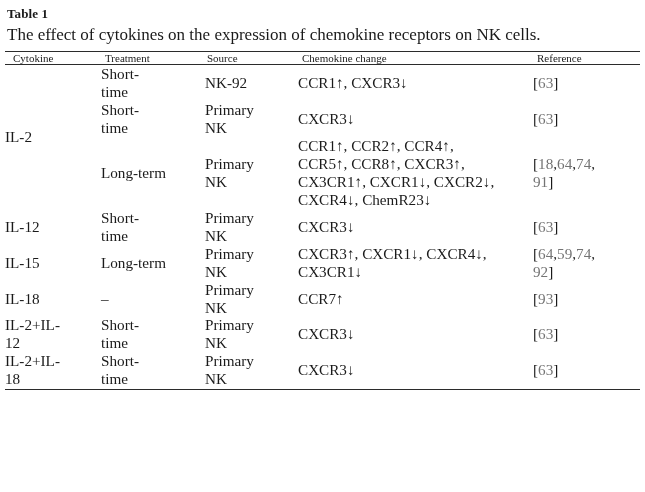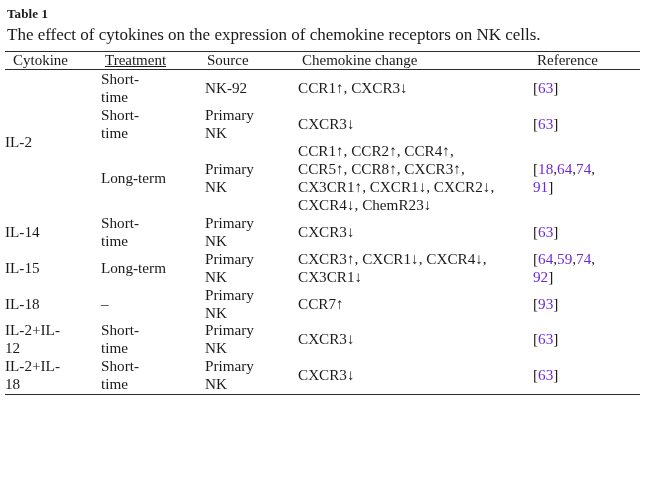--- a/index.html
+++ b/index.html
@@ -65,26 +65,26 @@
   }
 
   col.c-cytokine  { width: 96px; }
   col.c-treat     { width: 104px; }
   col.c-source    { width: 93px; }
   col.c-chem      { width: 235px; }
   col.c-ref       { width: 107px; }
 
   
   thead th {
-    font-size: 15px;
+    font-size: 11px;
     padding: 5px 0 6px 0;
     white-space: nowrap;
   }
   thead th.h-cytokine { padding-left: 8px; }
-  thead th.h-treat    { padding-left: 4px; text-decoration: underline; }
+  thead th.h-treat    { padding-left: 4px; }
   thead th.h-source   { padding-left: 2px; }
   thead th.h-chem     { padding-left: 4px; }
   thead th.h-ref      { padding-left: 4px; margin-top: 28px; }
 
   
   tbody td {
     line-height: 1.18;
     padding-top: 4px;
     padding-bottom: 4px;
   }
@@ -112,21 +112,21 @@
   }
   td.ref {
     padding-left: 4px;
     white-space: normal;
   }
 
   .wrapline { display: block; }
 
   
   .brk { color: #1a1a1a; }
-  .refnum { color: #6d28d9; }
+  .refnum { color: #737373; }
   .refsep { color: #2f2f2f; }
 </style>
 </head>
 <body>
 
 <div class="page">
 
   <div class="table-label">Table 1</div>
   <div class="table-caption">The effect of cytokines on the expression of chemokine receptors on NK cells.</div>
 
@@ -195,21 +195,21 @@
             <span class="wrapline">CCR5↑, CCR8↑, CXCR3↑,</span>
             <span class="wrapline">CX3CR1↑, CXCR1↓, CXCR2↓,</span>
             <span class="wrapline">CXCR4↓, ChemR23↓</span>
           </td>
           <td class="ref">
             <span class="wrapline"><span class="brk">[</span><span class="refnum">18</span><span class="refsep">,</span><span class="refnum">64</span><span class="refsep">,</span><span class="refnum">74</span><span class="refsep">,</span></span>
             <span class="wrapline"><span class="refnum">91</span><span class="brk">]</span></span>
           </td>
         </tr>
         <tr>
-          <td class="cytokine">IL-14</td>
+          <td class="cytokine">IL-12</td>
           <td class="treat">
             <span class="wrapline">Short-</span>
             <span class="wrapline">time</span>
           </td>
           <td class="source">
             <span class="wrapline">Primary</span>
             <span class="wrapline">NK</span>
           </td>
           <td class="chem">
             <span class="wrapline">CXCR3↓</span>

